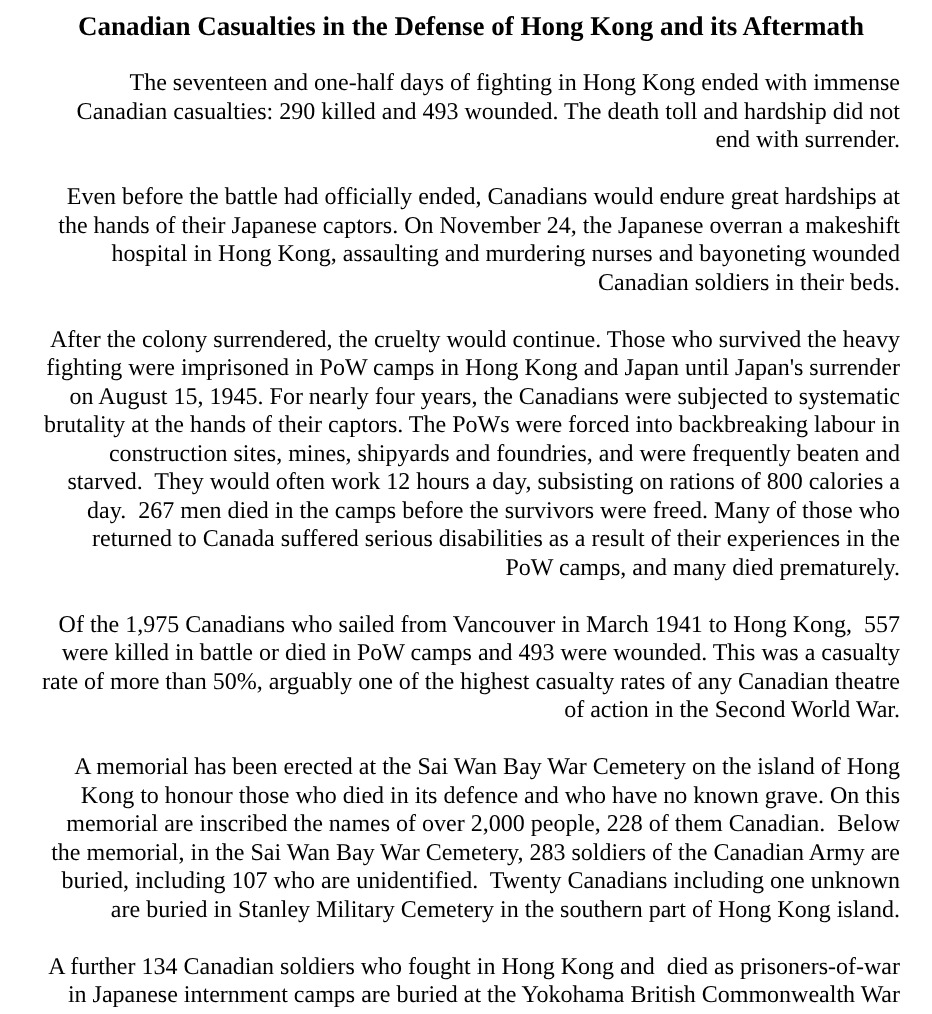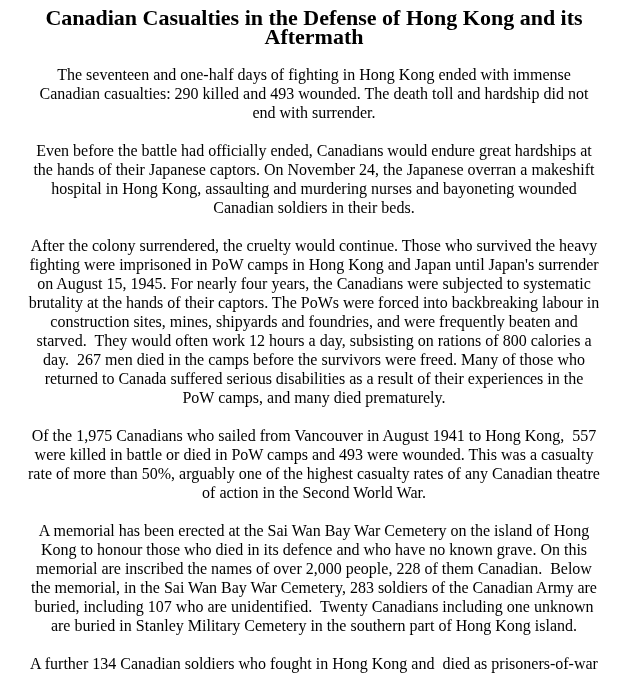--- a/index.html
+++ b/index.html
@@ -13,46 +13,46 @@
     box-sizing: border-box;
     background: #ffffff;
     color: #000000;
     font-family: "Liberation Serif", serif;
     font-size: 16px;
     line-height: 19px;
     padding: 8px 21px 10px 28px;
   }
   .doc-title {
     font-family: "Liberation Serif", serif;
-    font-size: 22px;
+    font-size: 18px;
     font-weight: bold;
     text-align: center;
     line-height: 19px;
     margin: 0 0 19px 0;
     color: #000000;
   }
   .para {
     margin: 0 0 19px 0;
     white-space: pre-wrap;
-    text-align: center;
+    text-align: right;
   }
   .para:last-child {
     margin-bottom: 0;
   }
 </style>
 </head>
 <body>
 
 <div class="page">
   <h1 class="doc-title">Canadian Casualties in the Defense of Hong Kong and its Aftermath</h1>
 
   <p class="para">The seventeen and one-half days of fighting in Hong Kong ended with immense Canadian casualties: 290 killed and 493 wounded. The death toll and hardship did not end with surrender.</p>
 
   <p class="para">Even before the battle had officially ended, Canadians would endure great hardships at the hands of their Japanese captors. On November 24, the Japanese overran a makeshift hospital in Hong Kong, assaulting and murdering nurses and bayoneting wounded Canadian soldiers in their beds.</p>
 
   <p class="para">After the colony surrendered, the cruelty would continue. Those who survived the heavy fighting were imprisoned in PoW camps in Hong Kong and Japan until Japan's surrender on August 15, 1945. For nearly four years, the Canadians were subjected to systematic brutality at the hands of their captors. The PoWs were forced into backbreaking labour in construction sites, mines, shipyards and foundries, and were frequently beaten and starved.  They would often work 12 hours a day, subsisting on rations of 800 calories a day.  267 men died in the camps before the survivors were freed. Many of those who returned to Canada suffered serious disabilities as a result of their experiences in the PoW camps, and many died prematurely.</p>
 
-  <p class="para">Of the 1,975 Canadians who sailed from Vancouver in August 1941 to Hong Kong,  557 were killed in battle or died in PoW camps and 493 were wounded. This was a casualty rate of more than 50%, arguably one of the highest casualty rates of any Canadian theatre of action in the Second World War.</p>
+  <p class="para">Of the 1,975 Canadians who sailed from Vancouver in March 1941 to Hong Kong,  557 were killed in battle or died in PoW camps and 493 were wounded. This was a casualty rate of more than 50%, arguably one of the highest casualty rates of any Canadian theatre of action in the Second World War.</p>
 
   <p class="para">A memorial has been erected at the Sai Wan Bay War Cemetery on the island of Hong Kong to honour those who died in its defence and who have no known grave. On this memorial are inscribed the names of over 2,000 people, 228 of them Canadian.  Below the memorial, in the Sai Wan Bay War Cemetery, 283 soldiers of the Canadian Army are buried, including 107 who are unidentified.  Twenty Canadians including one unknown are buried in Stanley Military Cemetery in the southern part of Hong Kong island.</p>
 
   <p class="para">A further 134 Canadian soldiers who fought in Hong Kong and  died as prisoners-of-war in Japanese internment camps are buried at the Yokohama British Commonwealth War Cemetery, located at Hodogaya near Yokohama, Japan.</p>
 </div>
 
 </body></html>

